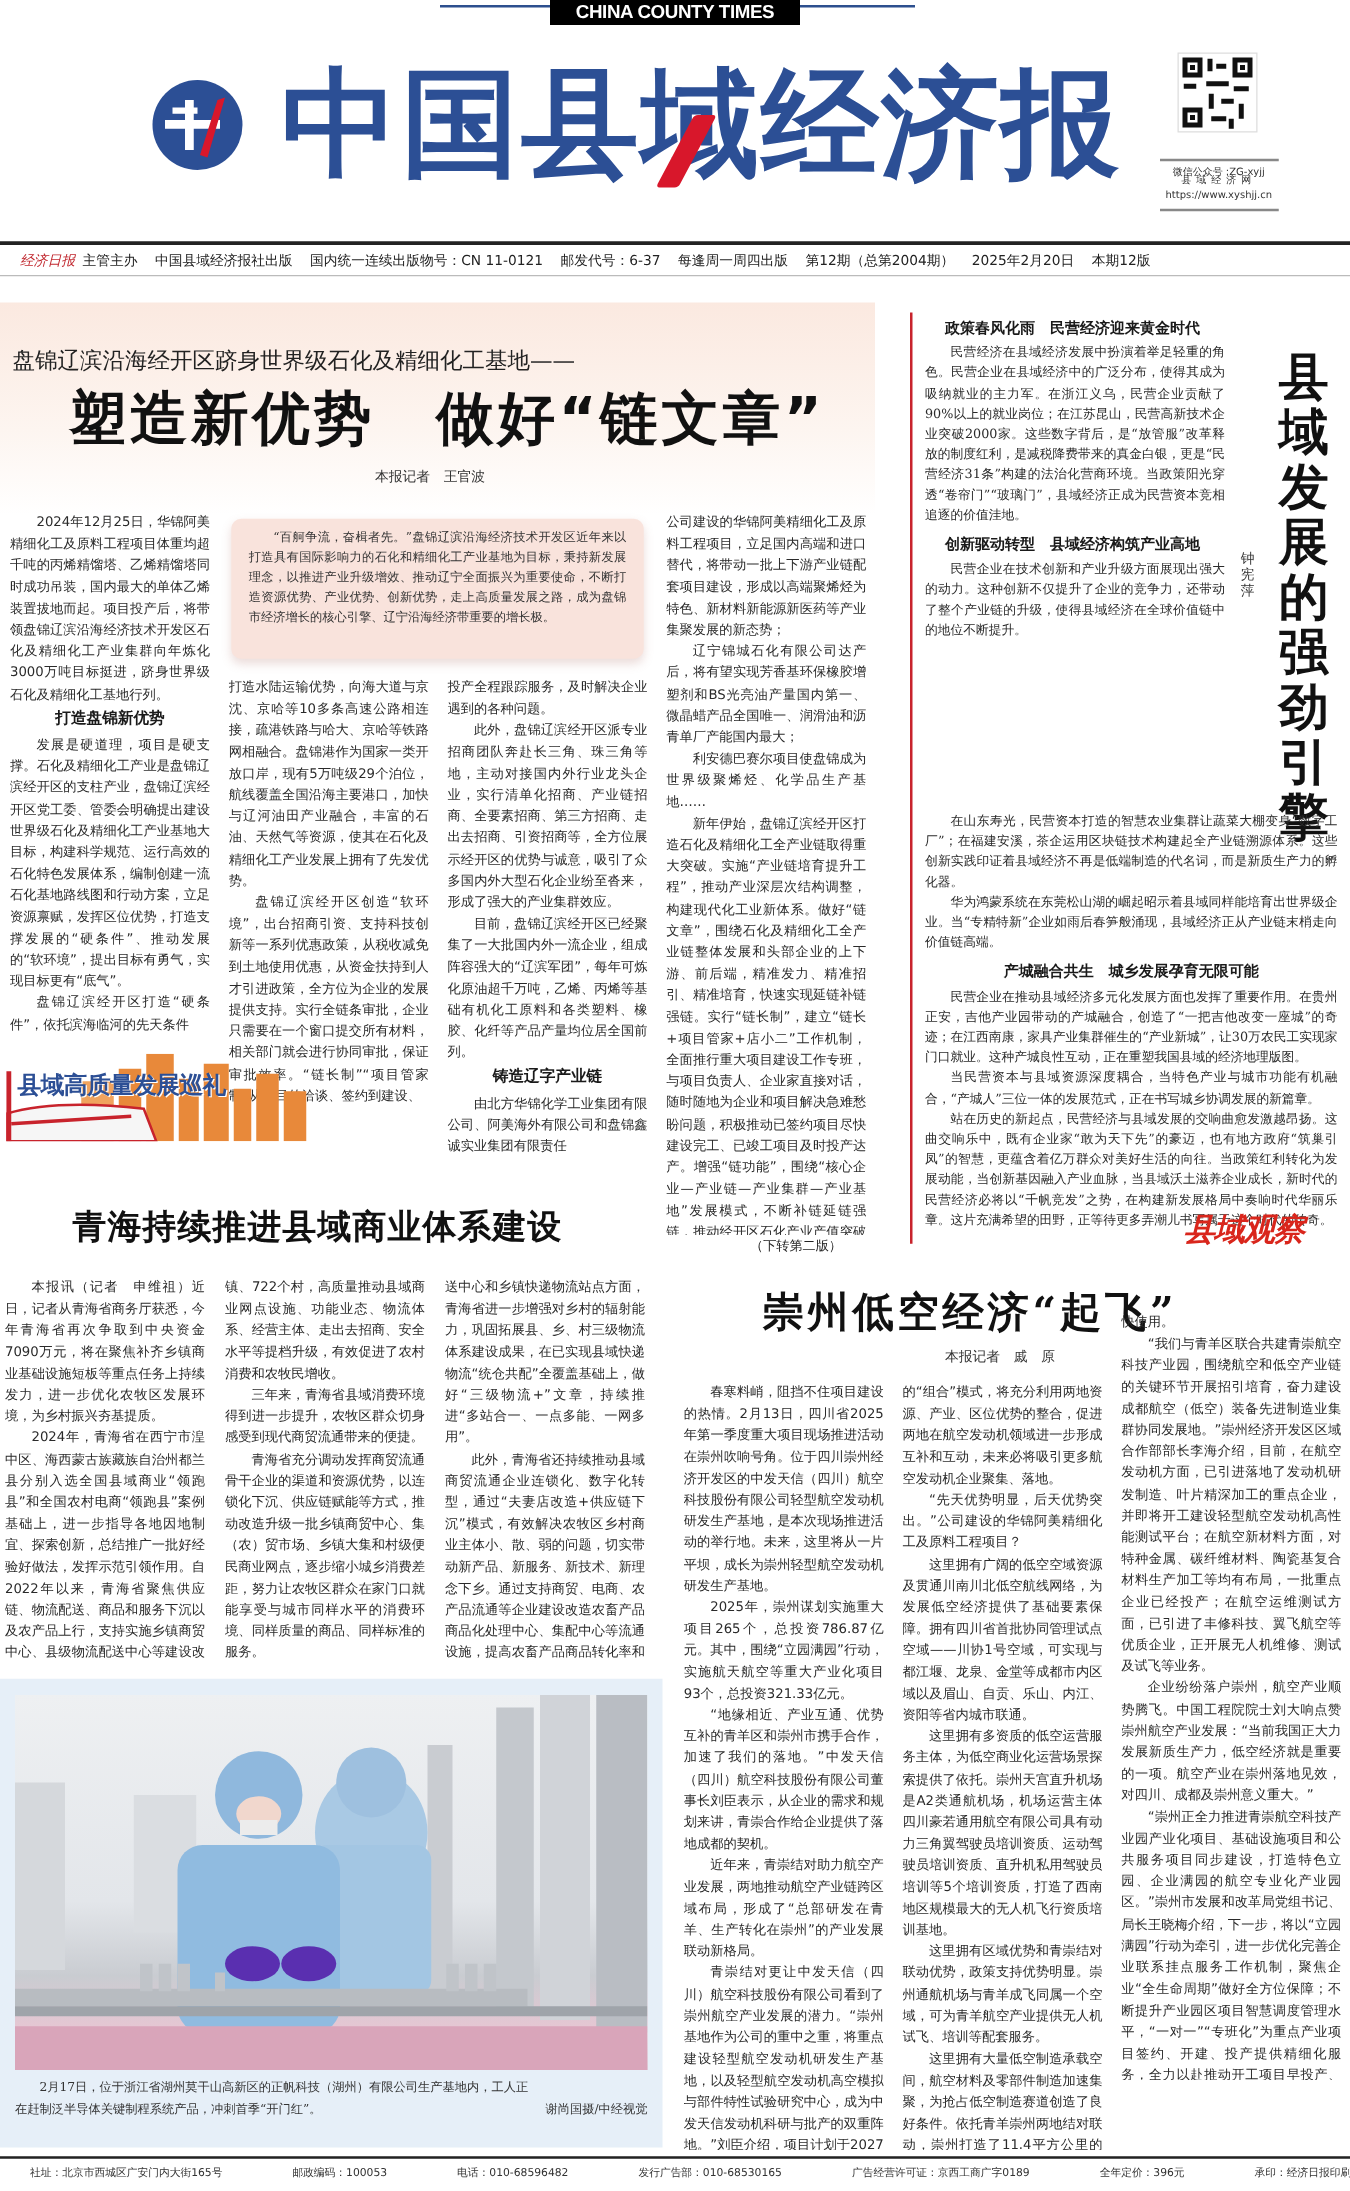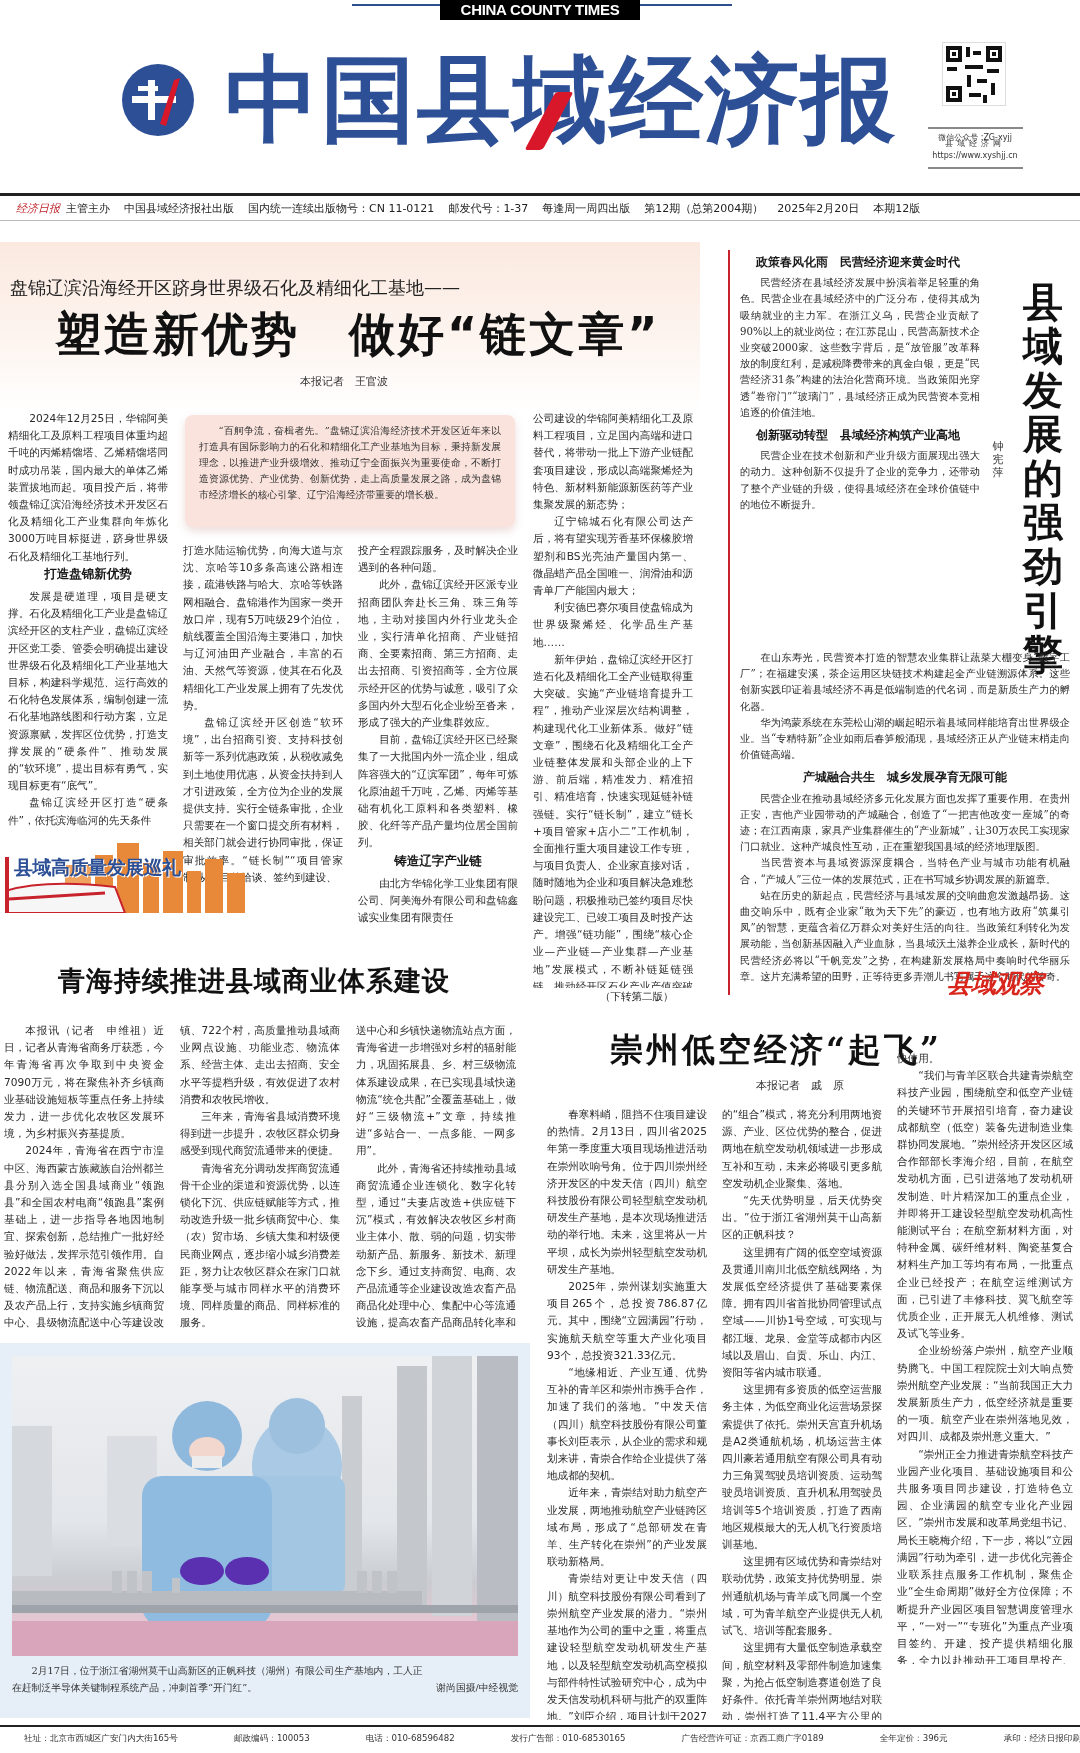--- a/index.html
+++ b/index.html
@@ -114,21 +114,21 @@
 <div class="abs site-name">县域经济网</div>
 <div class="abs site-url">https://www.xyshjj.cn</div>
 <div class="abs qr-rule" style="top:167px;"></div>
 
 <div class="abs info-rule"></div>
 <div class="abs info-bar">
   <span class="sponsor-logo">经济日报</span>
   <span>主管主办</span>
   <span>中国县域经济报社出版</span>
   <span>国内统一连续出版物号：CN 11-0121</span>
-  <span>邮发代号：1-37</span>
+  <span>邮发代号：6-37</span>
   <span>每逢周一周四出版</span>
   <span>第12期（总第2004期）</span>
   <span>2025年2月20日</span>
   <span>本期12版</span>
 </div>
 <div class="abs info-rule2"></div>
 
 <div class="abs lead-bg"></div>
 <div class="abs lead-kicker">盘锦辽滨沿海经开区跻身世界级石化及精细化工基地——</div>
 <div class="abs lead-headline">塑造新优势　做好“链文章”</div>
@@ -263,21 +263,21 @@
 
 <div class="abs col-text" style="left:547px;top:1106px;width:160px;height:614px;overflow:hidden;">
   <p>春寒料峭，阻挡不住项目建设的热情。2月13日，四川省2025年第一季度重大项目现场推进活动在崇州吹响号角。位于四川崇州经济开发区的中发天信（四川）航空科技股份有限公司轻型航空发动机研发生产基地，是本次现场推进活动的举行地。未来，这里将从一片平坝，成长为崇州轻型航空发动机研发生产基地。</p>
   <p>2025年，崇州谋划实施重大项目265个，总投资786.87亿元。其中，围绕“立园满园”行动，实施航天航空等重大产业化项目93个，总投资321.33亿元。</p>
   <p>“地缘相近、产业互通、优势互补的青羊区和崇州市携手合作，加速了我们的落地。”中发天信（四川）航空科技股份有限公司董事长刘臣表示，从企业的需求和规划来讲，青崇合作给企业提供了落地成都的契机。</p>
   <p>近年来，青崇结对助力航空产业发展，两地推动航空产业链跨区域布局，形成了“总部研发在青羊、生产转化在崇州”的产业发展联动新格局。</p>
   <p>青崇结对更让中发天信（四川）航空科技股份有限公司看到了崇州航空产业发展的潜力。“崇州基地作为公司的重中之重，将重点建设轻型航空发动机研发生产基地，以及轻型航空发动机高空模拟与部件特性试验研究中心，成为中发天信发动机科研与批产的双重阵地。”刘臣介绍，项目计划于2027年投入使用，将形成“中发天信航空发动机科研制造基地总部在青羊，航空发动机高性能测试平台和发动机组装机零部件制造生产部分在崇州”</p>
 </div>
 <div class="abs col-text" style="left:722px;top:1106px;width:160px;height:614px;overflow:hidden;">
   <p style="text-indent:0;">的“组合”模式，将充分利用两地资源、产业、区位优势的整合，促进两地在航空发动机领域进一步形成互补和互动，未来必将吸引更多航空发动机企业聚集、落地。</p>
-  <p>“先天优势明显，后天优势突出。”位于浙江省湖州莫干山高新区的正帆科技？</p>
+  <p>“先天优势明显，后天优势突出。”公司建设的华锦阿美精细化工及原料工程项目？</p>
   <p>这里拥有广阔的低空空域资源及贯通川南川北低空航线网络，为发展低空经济提供了基础要素保障。拥有四川省首批协同管理试点空域——川协1号空域，可实现与都江堰、龙泉、金堂等成都市内区域以及眉山、自贡、乐山、内江、资阳等省内城市联通。</p>
   <p>这里拥有多资质的低空运营服务主体，为低空商业化运营场景探索提供了依托。崇州天宫直升机场是A2类通航机场，机场运营主体四川豪若通用航空有限公司具有动力三角翼驾驶员培训资质、运动驾驶员培训资质、直升机私用驾驶员培训等5个培训资质，打造了西南地区规模最大的无人机飞行资质培训基地。</p>
   <p>这里拥有区域优势和青崇结对联动优势，政策支持优势明显。崇州通航机场与青羊成飞同属一个空域，可为青羊航空产业提供无人机试飞、培训等配套服务。</p>
   <p>这里拥有大量低空制造承载空间，航空材料及零部件制造加速集聚，为抢占低空制造赛道创造了良好条件。依托青羊崇州两地结对联动，崇州打造了11.4平方公里的青崇结对联动合作区（“两区一园”），其中青崇航空科技产业园核心起步区面积达2.1平方公里，可保障重点航空产业项目快建设、</p>
 </div>
 <div class="abs col-text" style="left:897px;top:1050px;width:176px;height:614px;overflow:hidden;">
   <p style="text-indent:0;">快使用。</p>
   <p>“我们与青羊区联合共建青崇航空科技产业园，围绕航空和低空产业链的关键环节开展招引培育，奋力建设成都航空（低空）装备先进制造业集群协同发展地。”崇州经济开发区区域合作部部长李海介绍，目前，在航空发动机方面，已引进落地了发动机研发制造、叶片精深加工的重点企业，并即将开工建设轻型航空发动机高性能测试平台；在航空新材料方面，对特种金属、碳纤维材料、陶瓷基复合材料生产加工等均有布局，一批重点企业已经投产；在航空运维测试方面，已引进了丰修科技、翼飞航空等优质企业，正开展无人机维修、测试及试飞等业务。</p>
   <p>企业纷纷落户崇州，航空产业顺势腾飞。中国工程院院士刘大响点赞崇州航空产业发展：“当前我国正大力发展新质生产力，低空经济就是重要的一项。航空产业在崇州落地见效，对四川、成都及崇州意义重大。”</p>
   <p>“崇州正全力推进青崇航空科技产业园产业化项目、基础设施项目和公共服务项目同步建设，打造特色立园、企业满园的航空专业化产业园区。”崇州市发展和改革局党组书记、局长王晓梅介绍，下一步，将以“立园满园”行动为牵引，进一步优化完善企业联系挂点服务工作机制，聚焦企业“全生命周期”做好全方位保障；不断提升产业园区项目智慧调度管理水平，“一对一”“专班化”为重点产业项目签约、开建、投产提供精细化服务，全力以赴推动开工项目早投产、早达效。</p>

